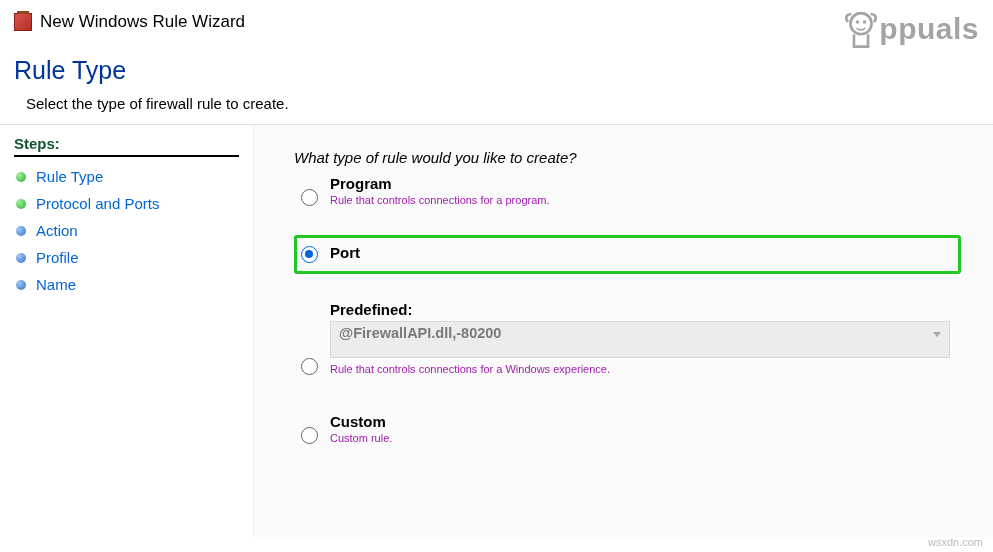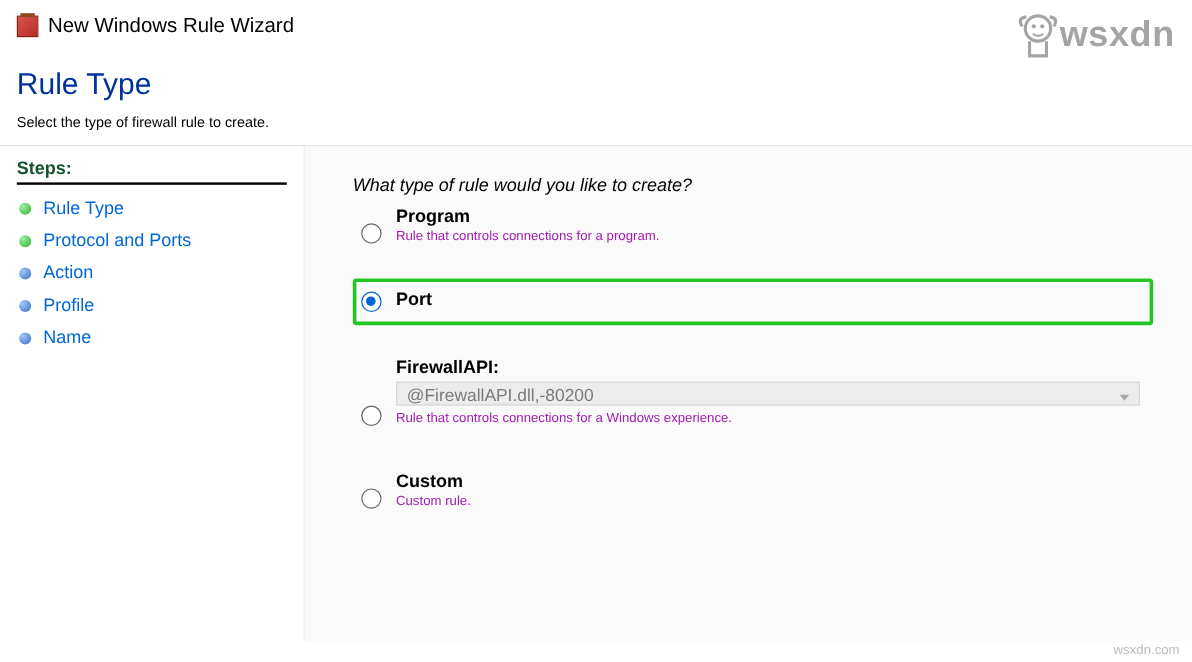--- a/index.html
+++ b/index.html
@@ -44,22 +44,23 @@
     }
     .header {
       padding: 18px 14px 12px 14px;
     }
     .page-title {
       font-size: 25px;
       color: #003399;
       margin-bottom: 10px;
     }
     .page-subtitle {
-      font-size: 12px;
+      font-size: 15px;
       color: #000;
+      margin-left: 12px;
     }
     .divider {
       border: none;
       border-top: 1px solid #e0e0e0;
       margin: 0 0 0 0;
     }
     .body {
       display: flex;
       height: calc(100% - 140px);
     }
@@ -148,29 +149,30 @@
       font-weight: bold;
       color: #000;
       margin-bottom: 2px;
     }
     .opt-desc {
       font-size: 11px;
       color: #a21caf;
     }
     .combo {
       width: 620px;
-      height: 20px;
+      height: 37px;
       background: #ececec;
       border: 1px solid #d8d8d8;
       color: #7a7a7a;
       font-size: 14.5px;
       padding: 3px 26px 3px 8px;
       margin: 3px 0 5px 0;
       position: relative;
       pointer-events: none;
+      font-weight: bold;
     }
     .combo-chevron {
       position: absolute;
       right: 8px;
       top: 10px;
       width: 0;
       height: 0;
       border-left: 4px solid transparent;
       border-right: 4px solid transparent;
       border-top: 5px solid #a8a8a8;
@@ -208,21 +210,21 @@
 <div class="watermark">
   <svg class="wm-icon" viewBox="0 0 50 52">
     <circle cx="25" cy="20" r="12" fill="none" stroke="#5a5a5a" stroke-width="3"></circle>
     <circle cx="21" cy="18" r="2" fill="#5a5a5a"></circle>
     <circle cx="29" cy="18" r="2" fill="#5a5a5a"></circle>
     <path d="M20 25 q5 4 10 0" fill="none" stroke="#5a5a5a" stroke-width="2"></path>
     <path d="M10 18 q-5 -8 4 -9" fill="none" stroke="#5a5a5a" stroke-width="3"></path>
     <path d="M40 18 q5 -8 -4 -9" fill="none" stroke="#5a5a5a" stroke-width="3"></path>
     <path d="M17 32 v14 h16 v-14" fill="none" stroke="#5a5a5a" stroke-width="3"></path>
   </svg>
-  <span class="wm-text">wsxdn</span>
+  <span class="wm-text">ppuals</span>
 </div>
 
 <div class="titlebar">
   <div class="title-icon"></div>
   <div class="title-text">New Windows Rule Wizard</div>
 </div>
 
 <div class="header">
   <div class="page-title">Rule Type</div>
   <div class="page-subtitle">Select the type of firewall rule to create.</div>
@@ -271,21 +273,21 @@
     <div class="opt highlight">
       <div class="radio selected"></div>
       <div class="opt-body">
         <div class="opt-title">Port</div>
       </div>
     </div>
 
     <div class="opt">
       <div class="radio"></div>
       <div class="opt-body">
-        <div class="opt-title">FirewallAPI:</div>
+        <div class="opt-title">Predefined:</div>
         <div class="combo">
           <span>@FirewallAPI.dll,-80200</span>
           <span class="combo-chevron"></span>
         </div>
         <div class="opt-desc">Rule that controls connections for a Windows experience.</div>
       </div>
     </div>
 
     <div class="opt">
       <div class="radio"></div>

